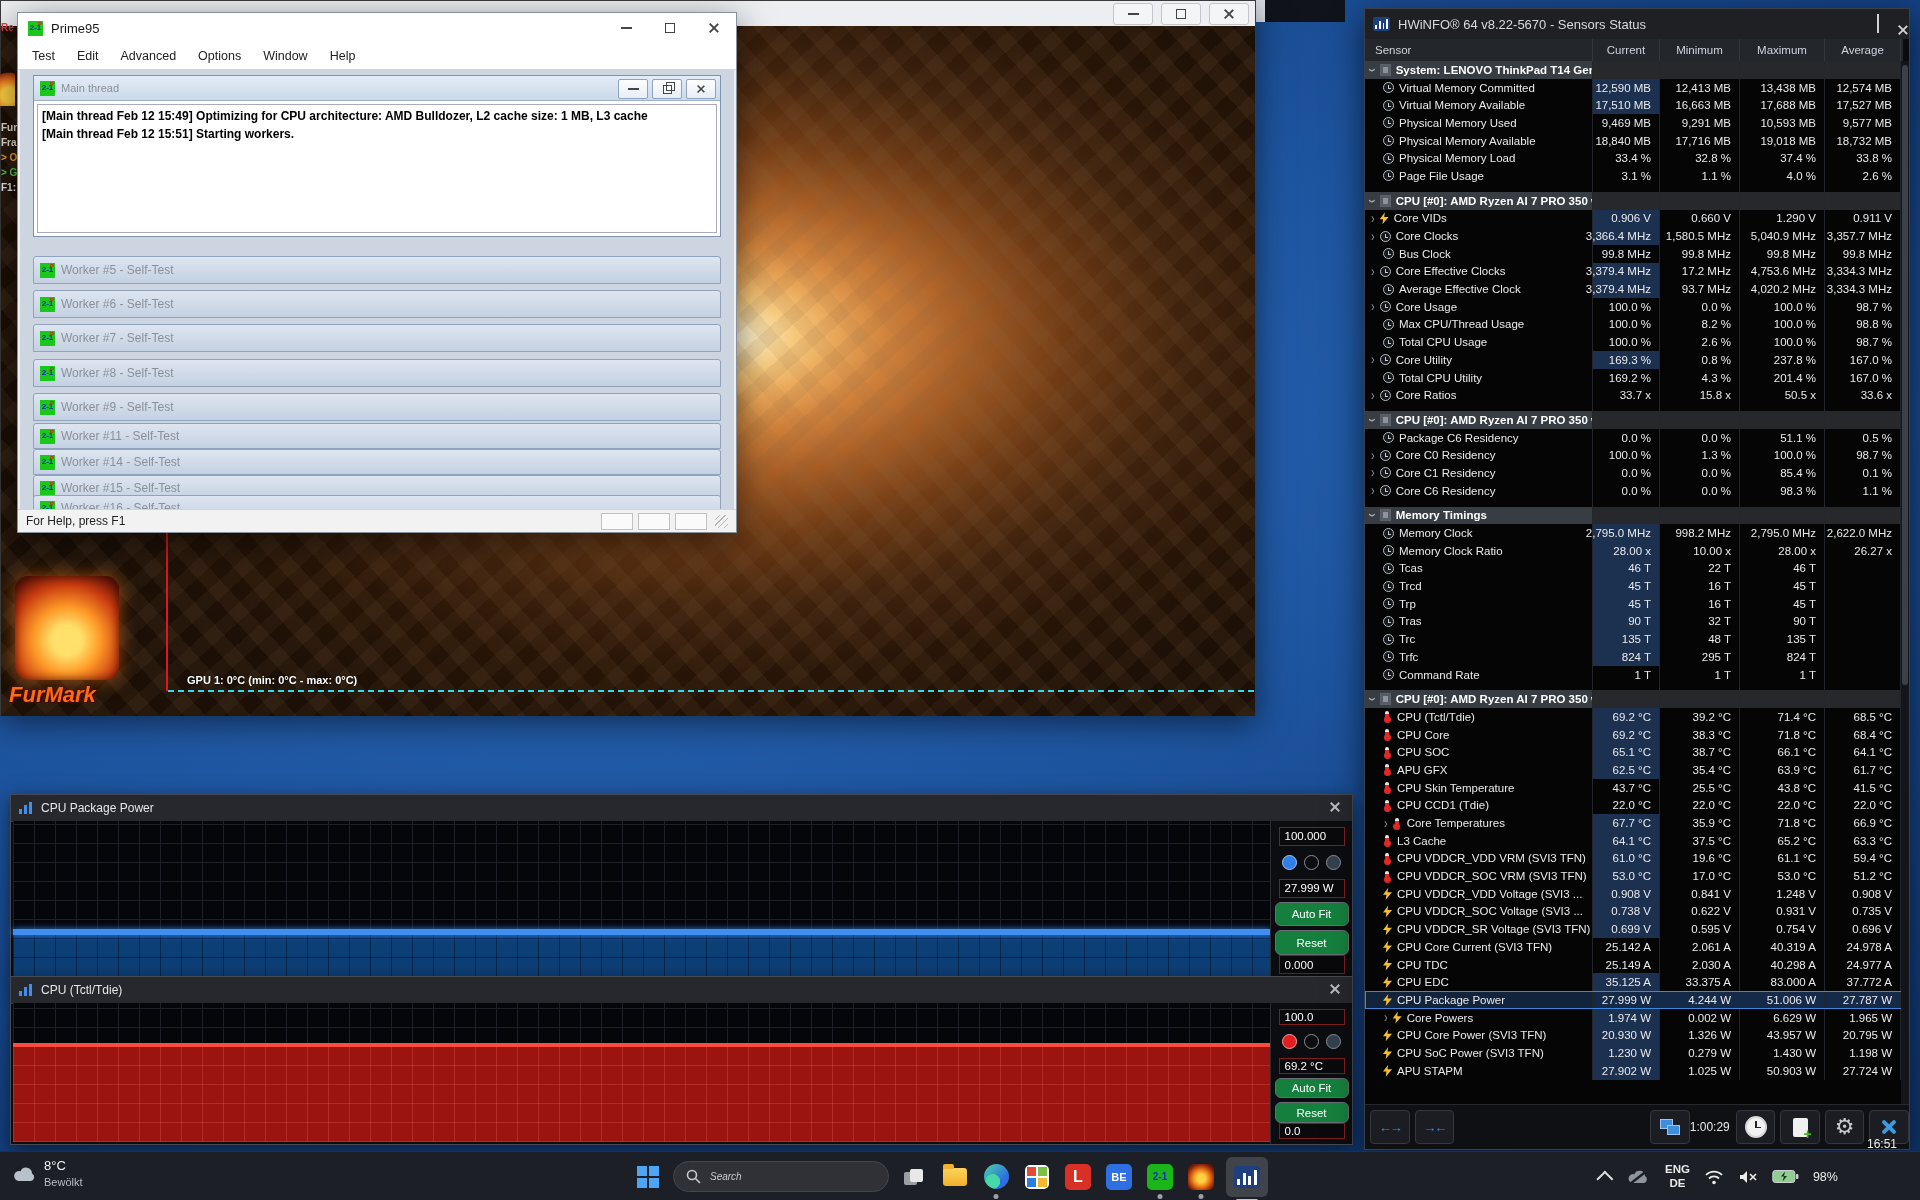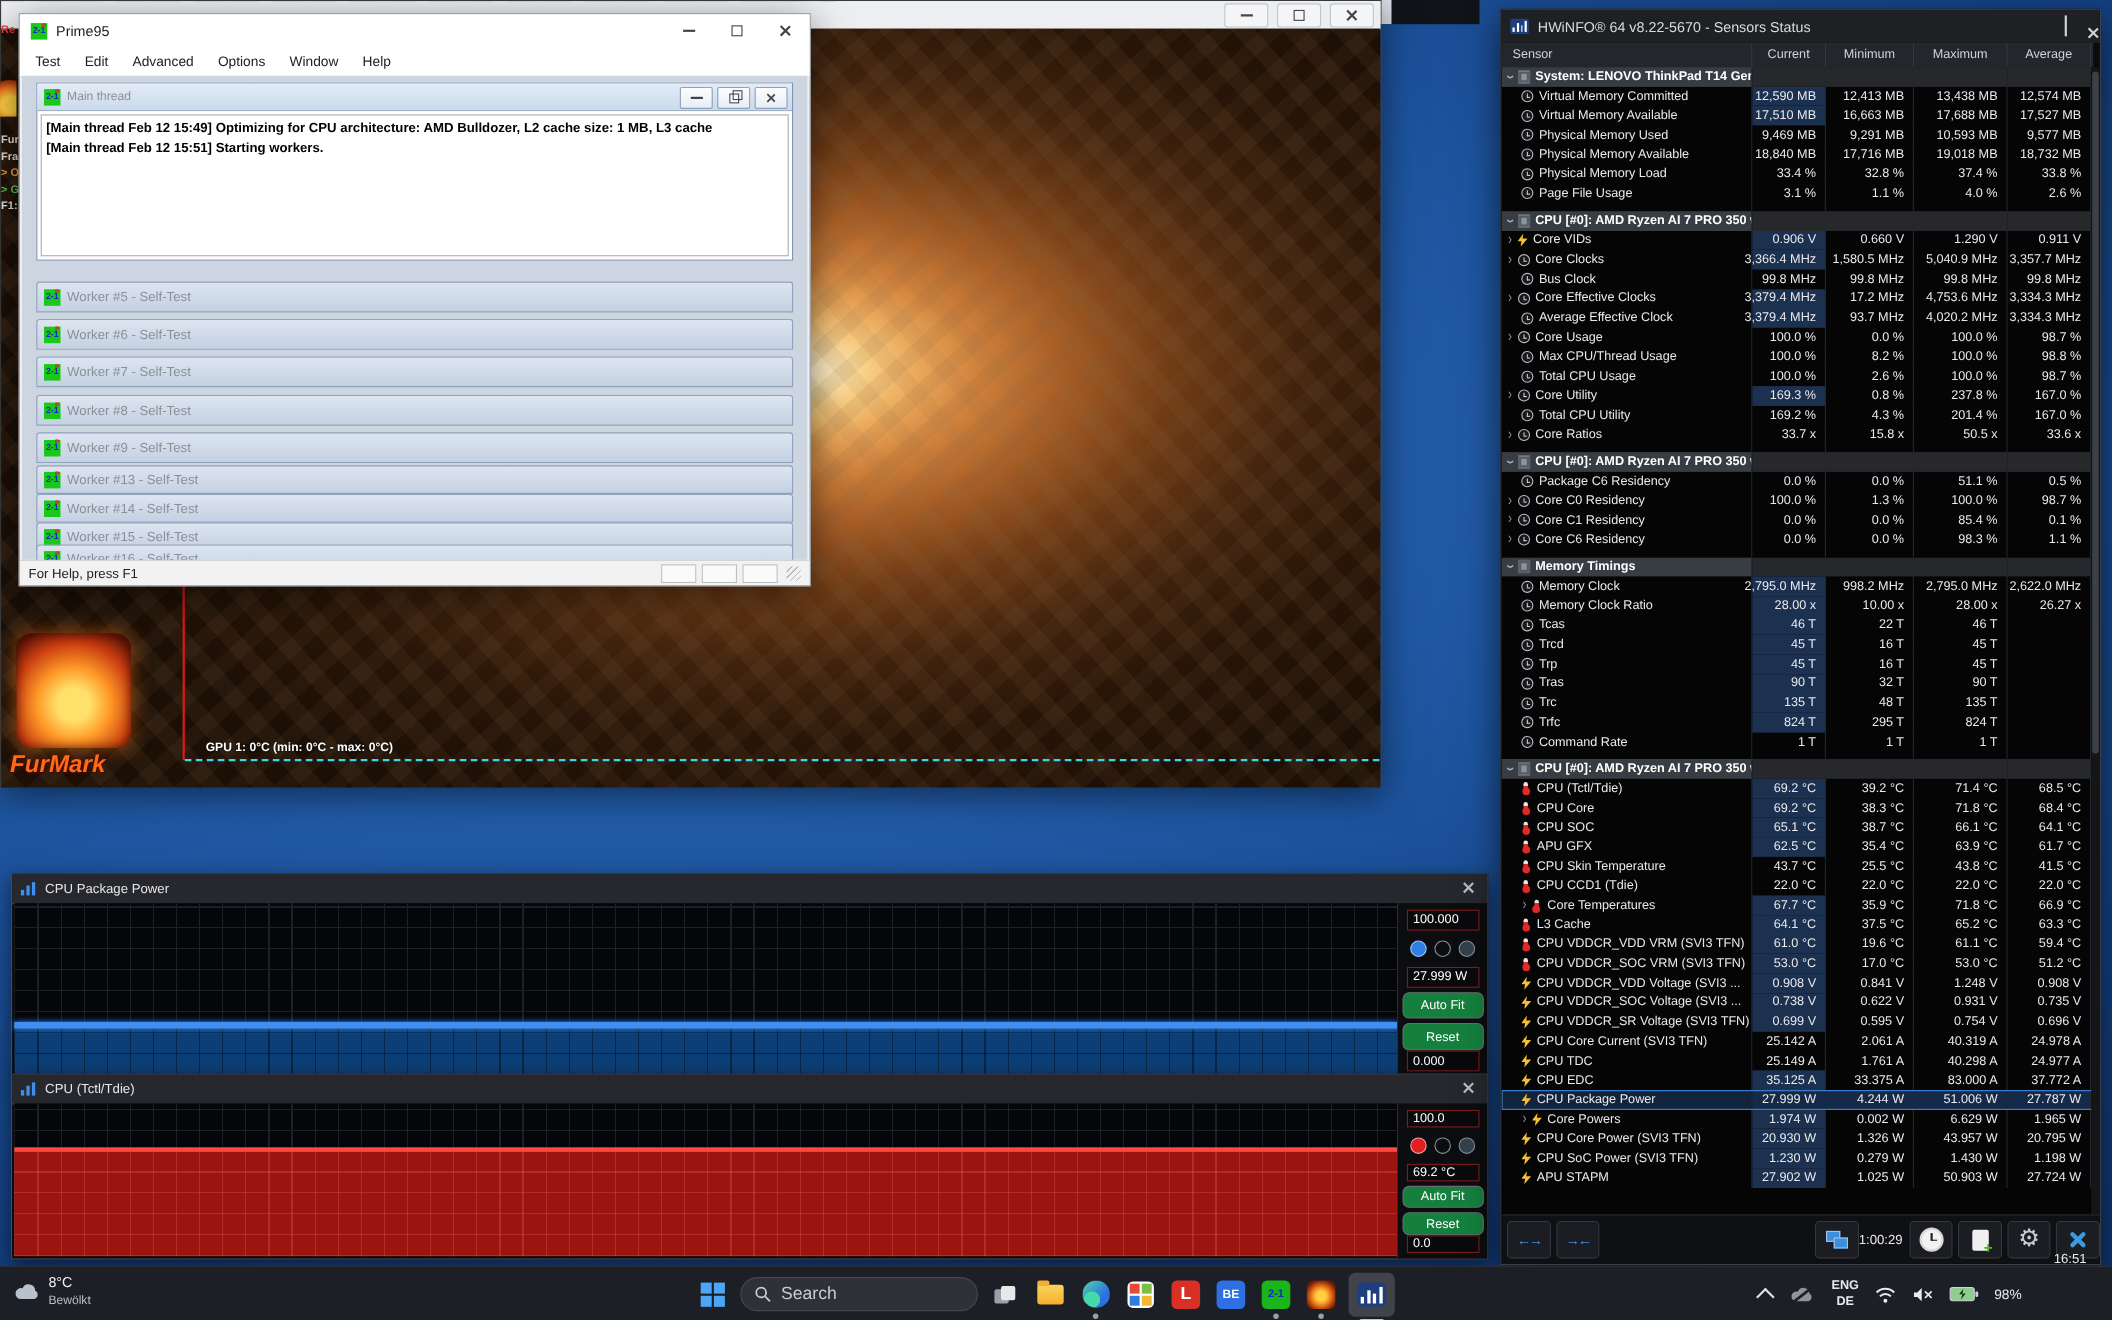--- a/index.html
+++ b/index.html
@@ -192,21 +192,21 @@
 
   
   #taskbar{left:0;top:1151px;width:1920px;height:49px;background:#1d1f26;z-index:10;border-top:1px solid #2c2e36;box-sizing:border-box;}
   .tb-weather{position:absolute;left:12px;top:6px;display:flex;align-items:center;gap:8px;}
   .tb-weather .wtemp{font-size:13px;color:#f0f0f0;}
   .tb-weather .wcond{font-size:11px;color:#b9bcc2;}
   .tb-center{position:absolute;left:632px;top:0;height:49px;display:flex;align-items:center;gap:9px;}
   .tb-ic{width:32px;height:32px;border-radius:5px;display:flex;align-items:center;justify-content:center;position:relative;}
   .search-pill{width:216px;height:31px;border-radius:16px;background:#303136;border:1px solid #46474d;
     display:flex;align-items:center;gap:9px;padding-left:12px;box-sizing:border-box;}
-  .search-text{font-size:16px;color:#c9cbd1;}
+  .search-text{font-size:10px;color:#c9cbd1;font-style:italic;}
   .taskview{position:relative;width:20px;height:16px;}
   .taskview::before{content:"";position:absolute;left:0;top:3px;width:13px;height:13px;background:#9aa0a6;border-radius:2px;}
   .taskview::after{content:"";position:absolute;left:6px;top:0;width:13px;height:13px;background:#e8e8e8;border-radius:2px;}
   .folder{position:relative;width:24px;height:18px;background:linear-gradient(#fcd45c,#f3b02c);border-radius:2px 3px 3px 3px;}
   .folder::before{content:"";position:absolute;left:0;top:-4px;width:11px;height:5px;background:#f3b02c;border-radius:2px 2px 0 0;}
   .edge-ball{width:25px;height:25px;border-radius:50%;background:radial-gradient(circle at 35% 70%, #46d8a8 0 30%, rgba(0,0,0,0) 32%),linear-gradient(135deg,#49c6b2 10%,#2b6fe0 70%);}
   .store-ic{width:24px;height:24px;background:#fff;border-radius:5px;display:grid;grid-template-columns:9px 9px;grid-gap:2px;align-content:center;justify-content:center;}
   .store-ic i{display:block;width:9px;height:9px;}
   .badge-ic{width:26px;height:26px;border-radius:5px;color:#fff;font-weight:bold;display:flex;align-items:center;justify-content:center;}
   .fur-ic{width:26px;height:26px;border-radius:5px;background:radial-gradient(circle at 50% 55%, #ffd040 0 22%, #f07818 45%, #7a1c08 75%, #2a0f08 100%);}
@@ -414,21 +414,21 @@
             <i>P</i>
             <b>2-1</b>
           </span>
           <span class="worker-text">Worker #9 - Self-Test</span>
         </div>
         <div class="worker-bar" style="top: 354px; height: 26px;">
           <span class="p95ico">
             <i>P</i>
             <b>2-1</b>
           </span>
-          <span class="worker-text">Worker #13 - Self-Test</span>
+          <span class="worker-text">Worker #11 - Self-Test</span>
         </div>
         <div class="worker-bar" style="top: 380px; height: 26px;">
           <span class="p95ico">
             <i>P</i>
             <b>2-1</b>
           </span>
           <span class="worker-text">Worker #14 - Self-Test</span>
         </div>
         <div class="worker-bar" style="top: 406px; height: 26px;">
           <span class="p95ico">
@@ -1045,21 +1045,21 @@
           <div class="hw-cell w3">40.319 A</div>
           <div class="hw-cell w4">24.978 A</div>
         </div>
         <div class="hw-row">
           <div class="hw-name">
             <span style="width: 7px; flex: 0 0 7px;"></span>
             <span class="icon-bolt"></span>
             <span>CPU TDC</span>
           </div>
           <div class="hw-cell w1">25.149 A</div>
-          <div class="hw-cell w2">1.761 A</div>
+          <div class="hw-cell w2">2.030 A</div>
           <div class="hw-cell w3">40.298 A</div>
           <div class="hw-cell w4">24.977 A</div>
         </div>
         <div class="hw-row">
           <div class="hw-name">
             <span style="width: 7px; flex: 0 0 7px;"></span>
             <span class="icon-bolt"></span>
             <span>CPU EDC</span>
           </div>
           <div class="hw-cell w1 hl">35.125 A</div>

